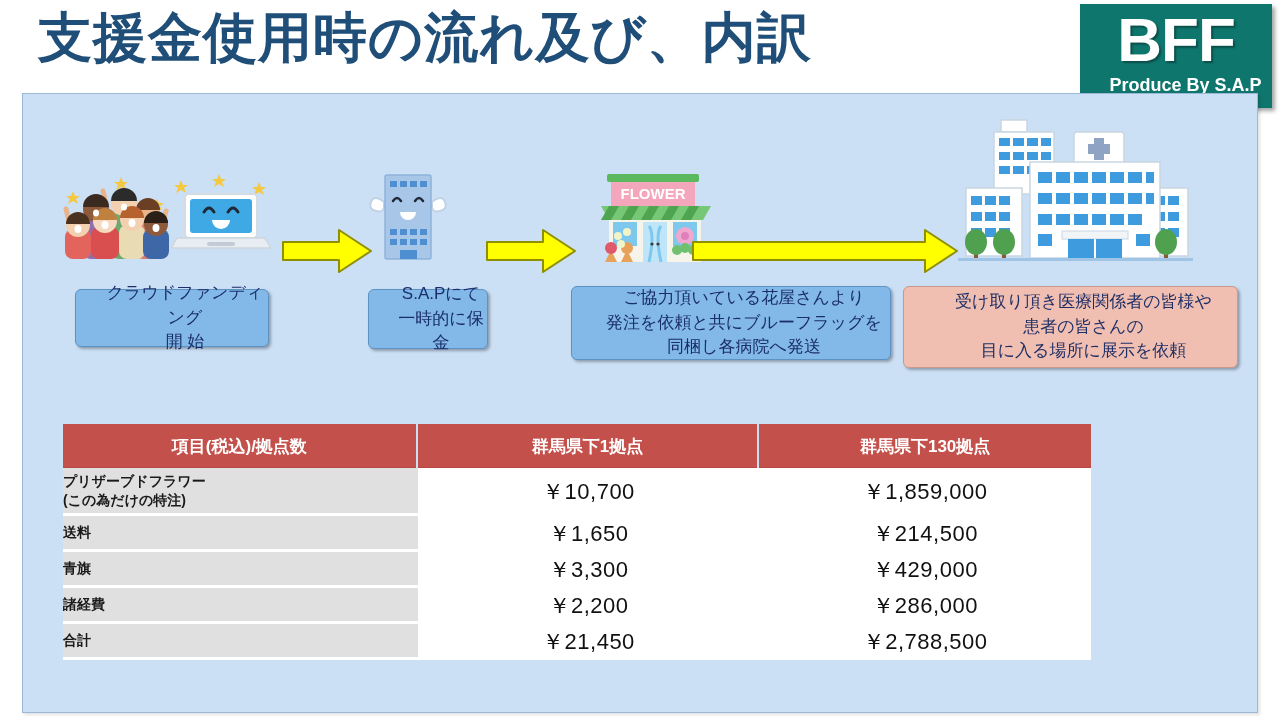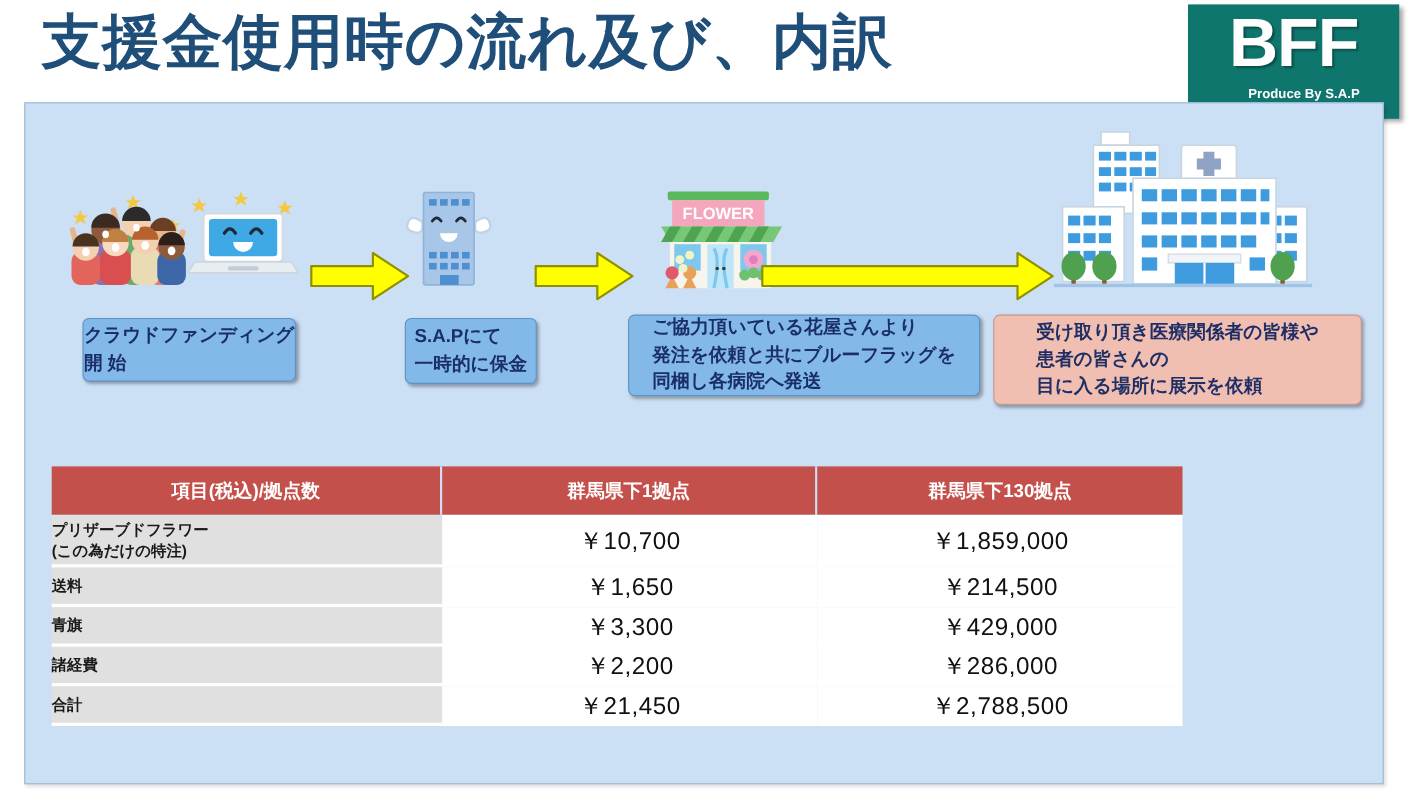--- a/index.html
+++ b/index.html
@@ -29,21 +29,21 @@
     box-shadow: 3px 3px 4px rgba(0,0,0,0.35);
     display: flex; flex-direction: column;
     align-items: center; justify-content: flex-start;
   }
   .logo-main {
     color: #ffffff; font-weight: bold; font-size: 62px;
     line-height: 72px; letter-spacing: -1px;
     text-shadow: 2px 2px 2px rgba(0,0,0,0.35);
   }
   .logo-sub {
-    color: #ffffff; font-size: 12px; font-weight: bold;
+    color: #ffffff; font-size: 18px; font-weight: bold;
     line-height: 18px;
     margin-left: 19px;
   }
 
   
   .panel {
     position: absolute; left: 22px; top: 93px;
     width: 1236px; height: 620px;
     background: #CBDFF5;
     border: 1px solid #9CB8D6;
@@ -69,44 +69,46 @@
   .hospital { left: 935px; top: 20px; width: 235px; height: 160px; }
 
   
   .arrow { position: absolute; }
 
   
   .pbox {
     position: absolute;
     border-radius: 6px;
     display: flex; align-items: center; justify-content: center;
+    text-align: center;
     color: #1A2E6B;
-    font-weight: bold;
+    font-weight: normal;
     line-height: 1.45;
     box-shadow: 2px 2px 3px rgba(0,0,0,0.30);
     white-space: pre-line;
+    padding-left: 26px;
   }
   .pbox.blue {
     background: #83B9E8;
     border: 1px solid #5D93C4;
   }
   .pbox.pink {
     background: #F0BFB2;
     border: 1px solid #C99A8C;
     color: #1F2F66;
   }
 
   .pbox1 { left: 52px; top: 195px; width: 194px; height: 58px; font-size: 17px; }
   .pbox2 { left: 345px; top: 195px; width: 120px; height: 60px; font-size: 17px; }
   .pbox3 { left: 548px; top: 192px; width: 320px; height: 74px; font-size: 17px; }
   .pbox4 { left: 880px; top: 192px; width: 335px; height: 82px; font-size: 17px; }
 
   
   .table {
-    position: absolute; left: 24px; top: 330px;
+    position: absolute; left: 40px; top: 330px;
     width: 1028px;
     border-collapse: separate;
     border-spacing: 0;
   }
   .table th, .table td { padding: 0; }
 
   .th-cell {
     background: #C4504B;
     color: #ffffff;
     font-weight: bold;

